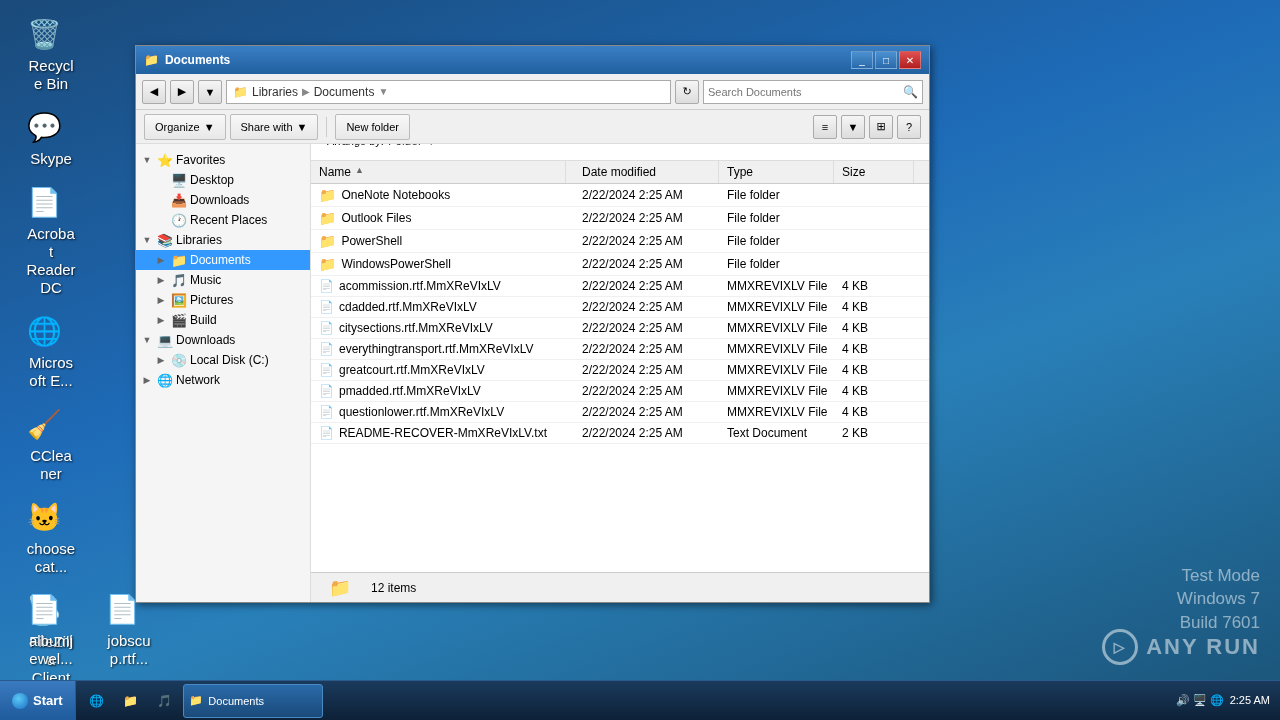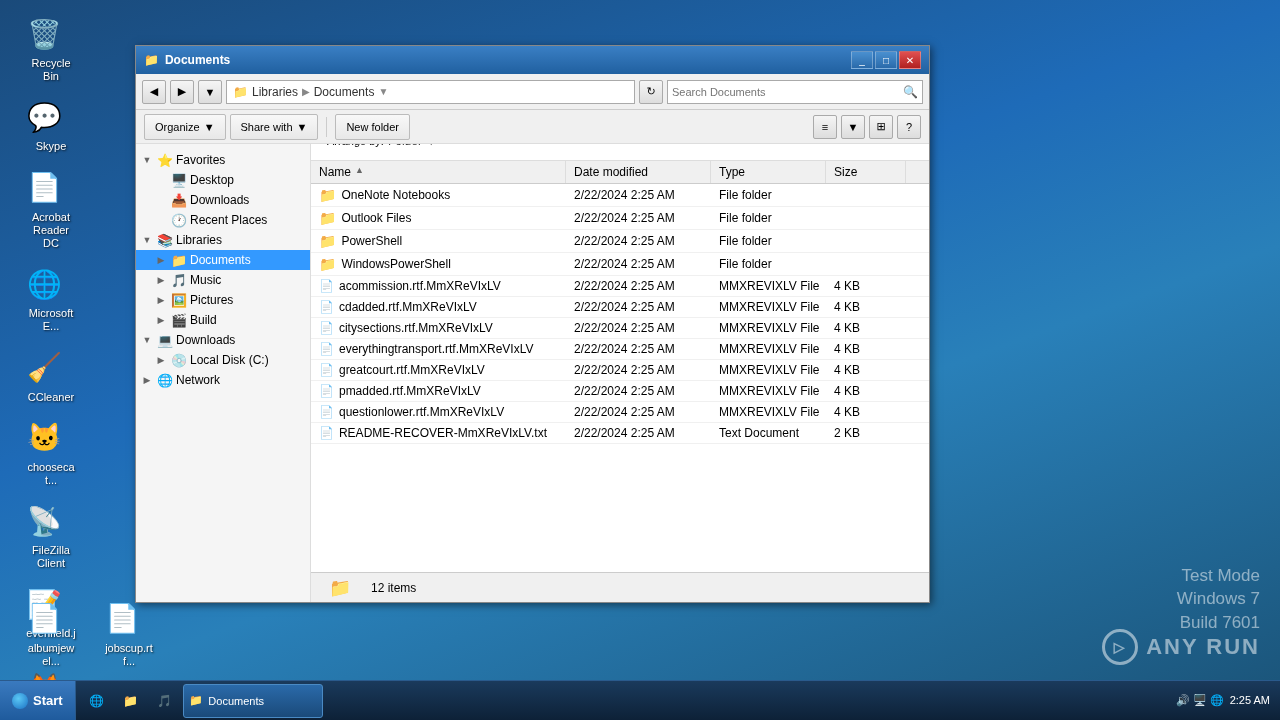--- a/index.html
+++ b/index.html
@@ -128,21 +128,21 @@
     .desktop-icon-img {
       width: 40px;
       height: 40px;
       display: flex;
       align-items: center;
       justify-content: center;
     }
 
     .desktop-icon-label {
       color: white;
-      font-size: 11px;
+      font-size: 15px;
       text-align: center;
       text-shadow: 1px 1px 2px rgba(0,0,0,0.8);
       line-height: 1.2;
       word-break: break-word;
       padding-left: 12px;
     }
 
     
     .explorer-window {
       position: absolute;
@@ -226,21 +226,21 @@
       display: flex;
       align-items: center;
       padding: 0 6px;
       font-size: 12px;
       color: #333;
       gap: 4px;
     }
 
     .search-box {
       height: 24px;
-      width: 256px;
+      width: 220px;
       background: white;
       border: 1px solid #aaa;
       display: flex;
       align-items: center;
       padding: 0 4px;
     }
 
     .search-input {
       flex: 1;
       border: none;
@@ -399,21 +399,21 @@
       font-weight: normal;
       cursor: pointer;
       border-right: 1px solid #ddd;
       display: flex;
       align-items: flex-start;
       gap: 4px;
       user-select: none;
     }
 
     .col-name { width: 255px; }
-    .col-date { width: 145px; }
+    .col-date { width: 145px; margin-left: 8px; }
     .col-type { width: 115px; }
     .col-size { width: 80px; }
 
     .file-row {
       display: flex;
       align-items: center;
       border-bottom: 1px solid #f0f0f0;
       cursor: pointer;
     }
 

